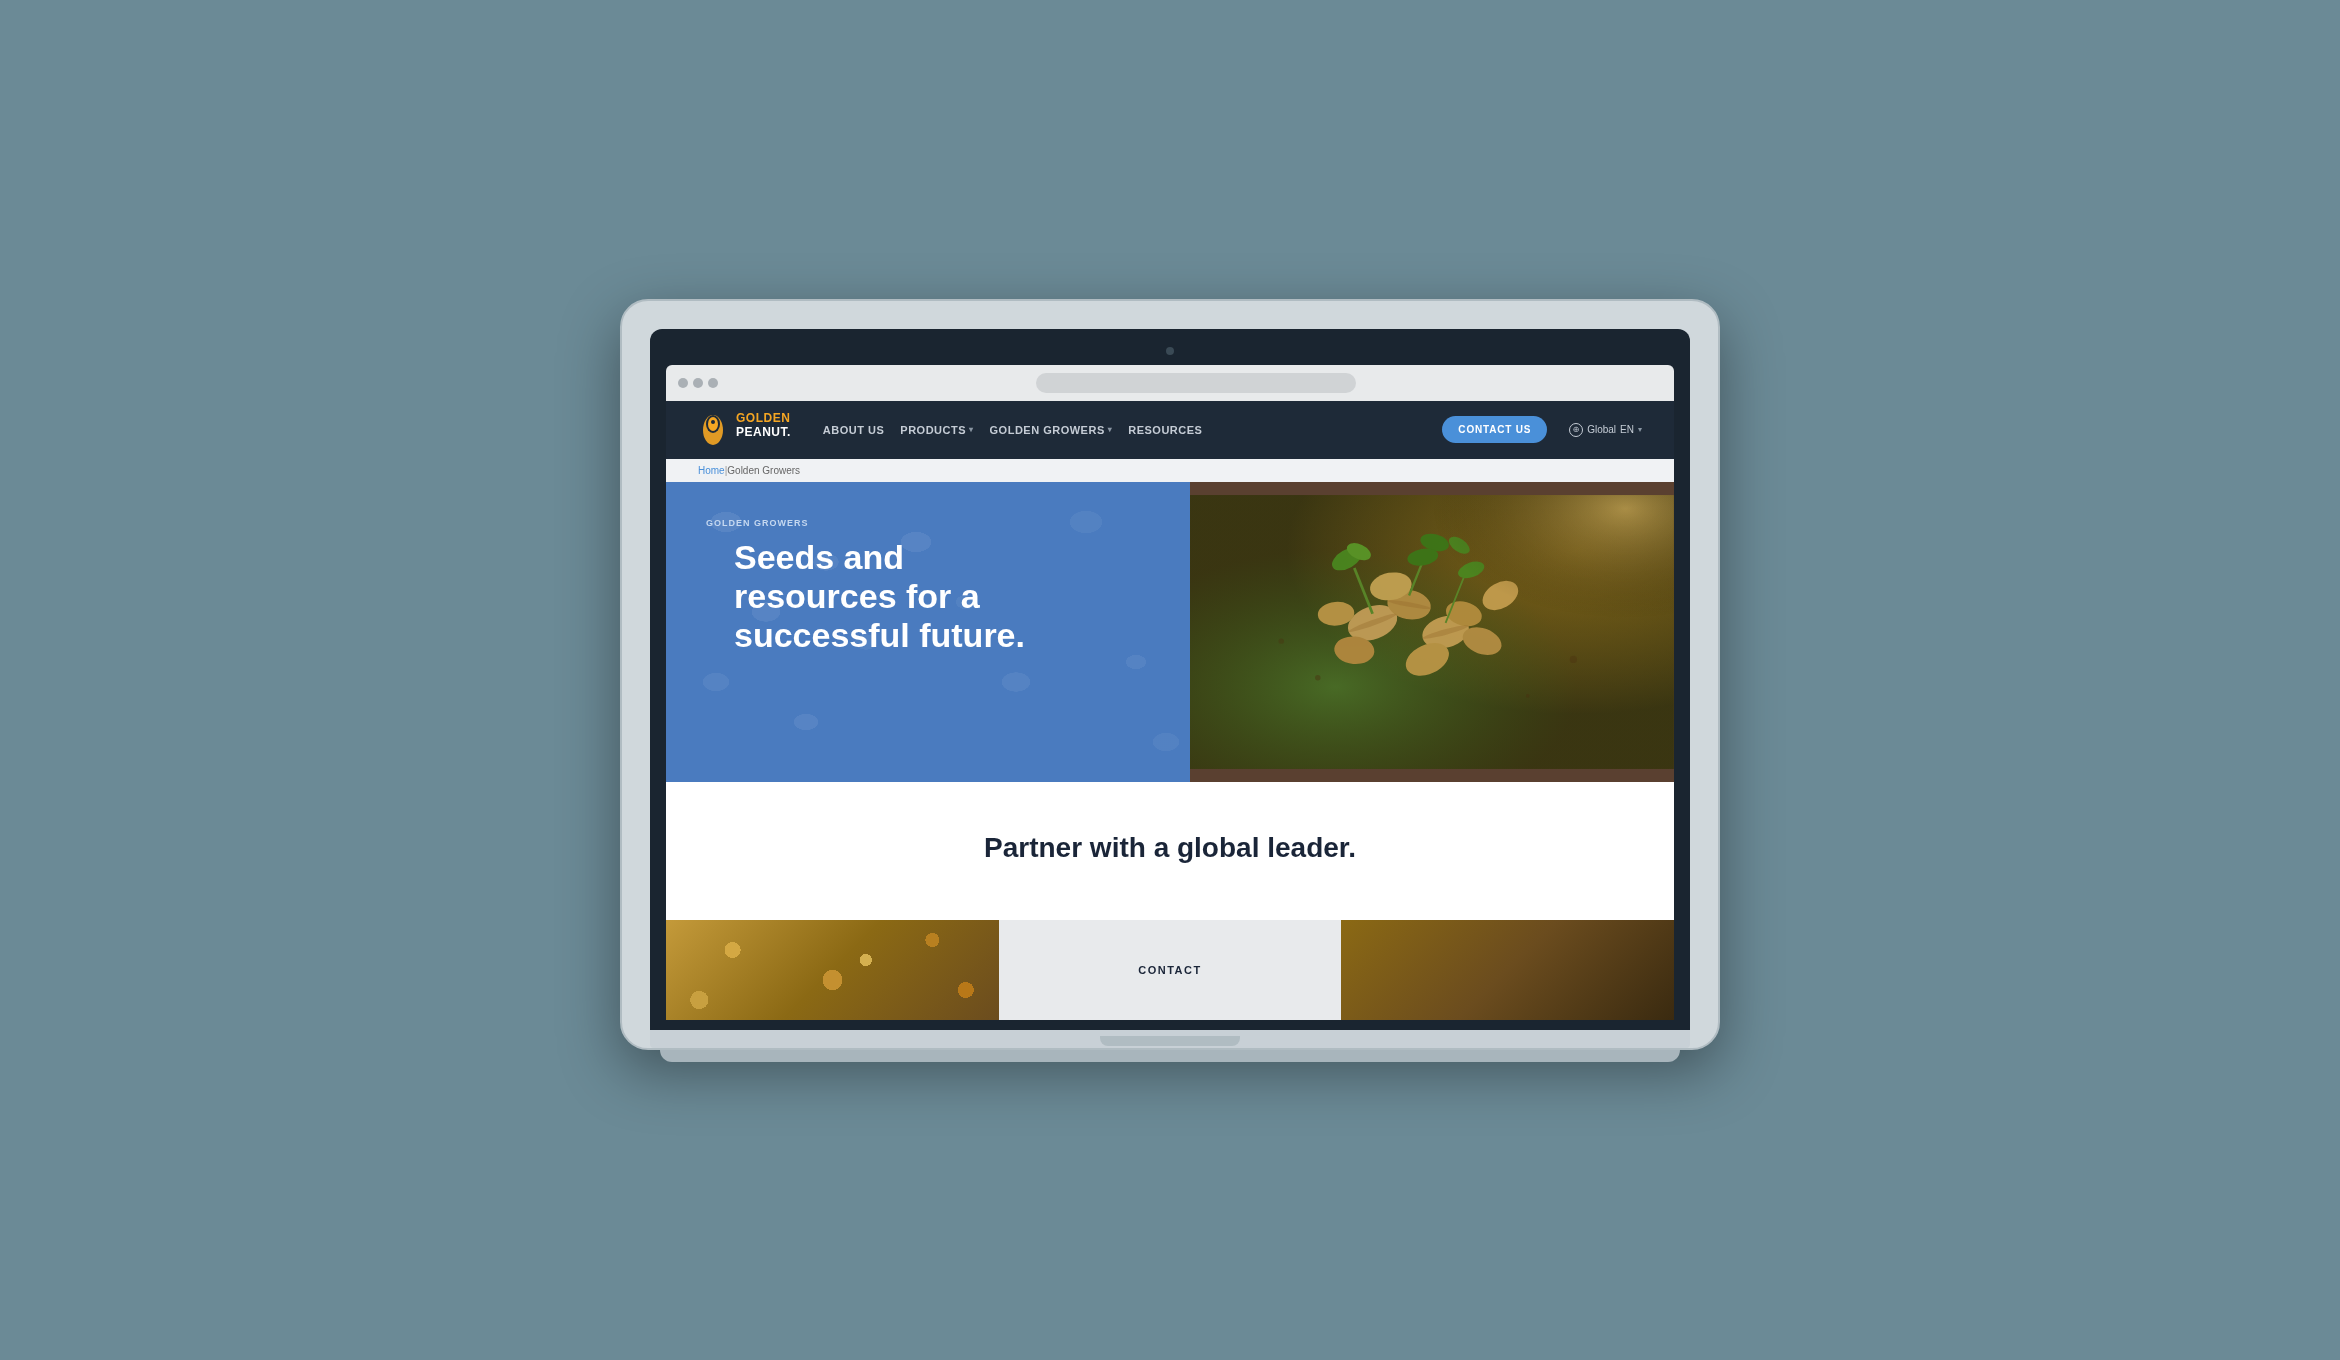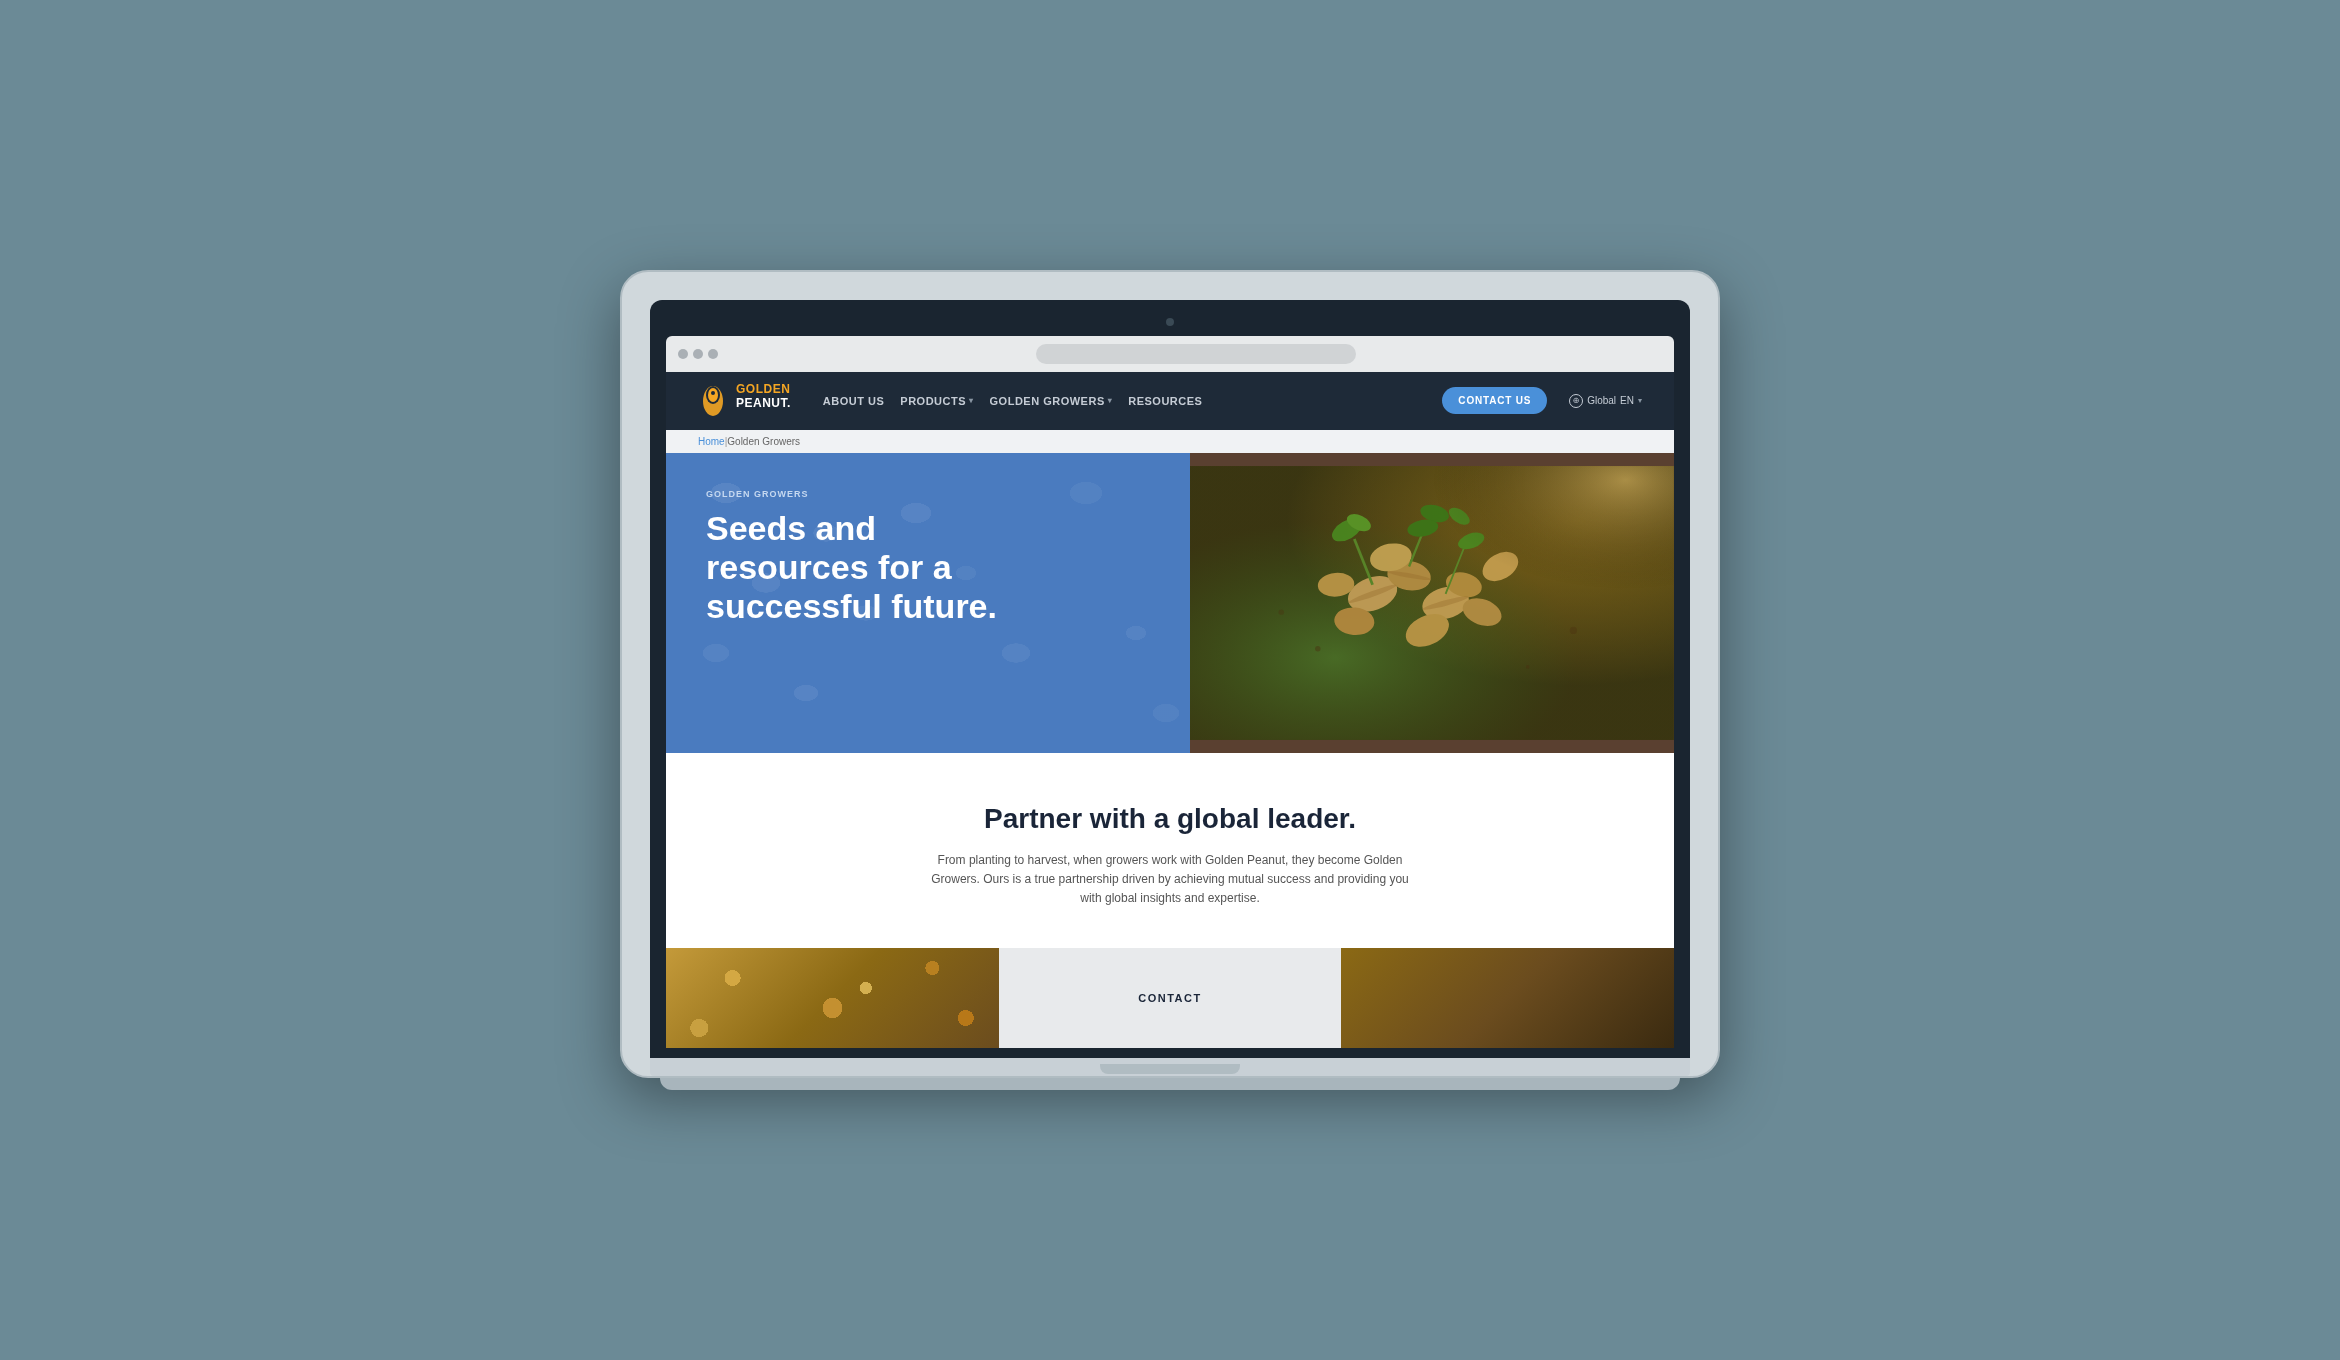--- a/index.html
+++ b/index.html
@@ -224,20 +224,21 @@
       margin-bottom: 10px;
       position: relative;
     }
 
     .hero-title {
       color: white;
       font-size: 34px;
       font-weight: 900;
       line-height: 1.15;
       position: relative;
+      margin-left: 28px;
     }
 
     .hero-right {
       flex: 0 0 48%;
       position: relative;
       overflow: hidden;
       background: #5a4030;
     }
 
     
@@ -464,21 +465,20 @@
                   <stop offset="100%" stop-color="transparent" stop-opacity="0"></stop>
                 </radialGradient>
                 <rect width="530" height="300" fill="url(#sunGrad)"></rect>
               </g>
             </svg>
           </div>
         </div>
 
         <div class="content-section">
           <h2 class="content-title">Partner with a global leader.</h2>
-          <p class="content-body">From planting to harvest, when growers work with Golden Peanut, they become Golden Growers. Ours is a true partnership driven by achieving mutual success and providing you with global insights and expertise.</p>
         </div>
 
         <div class="bottom-cards">
           <div class="bottom-card-image">
             <div class="peanut-texture"></div>
           </div>
           <div class="bottom-card-contact">
             <span class="contact-label">CONTACT</span>
           </div>
           <div class="bottom-card-image2"></div>

